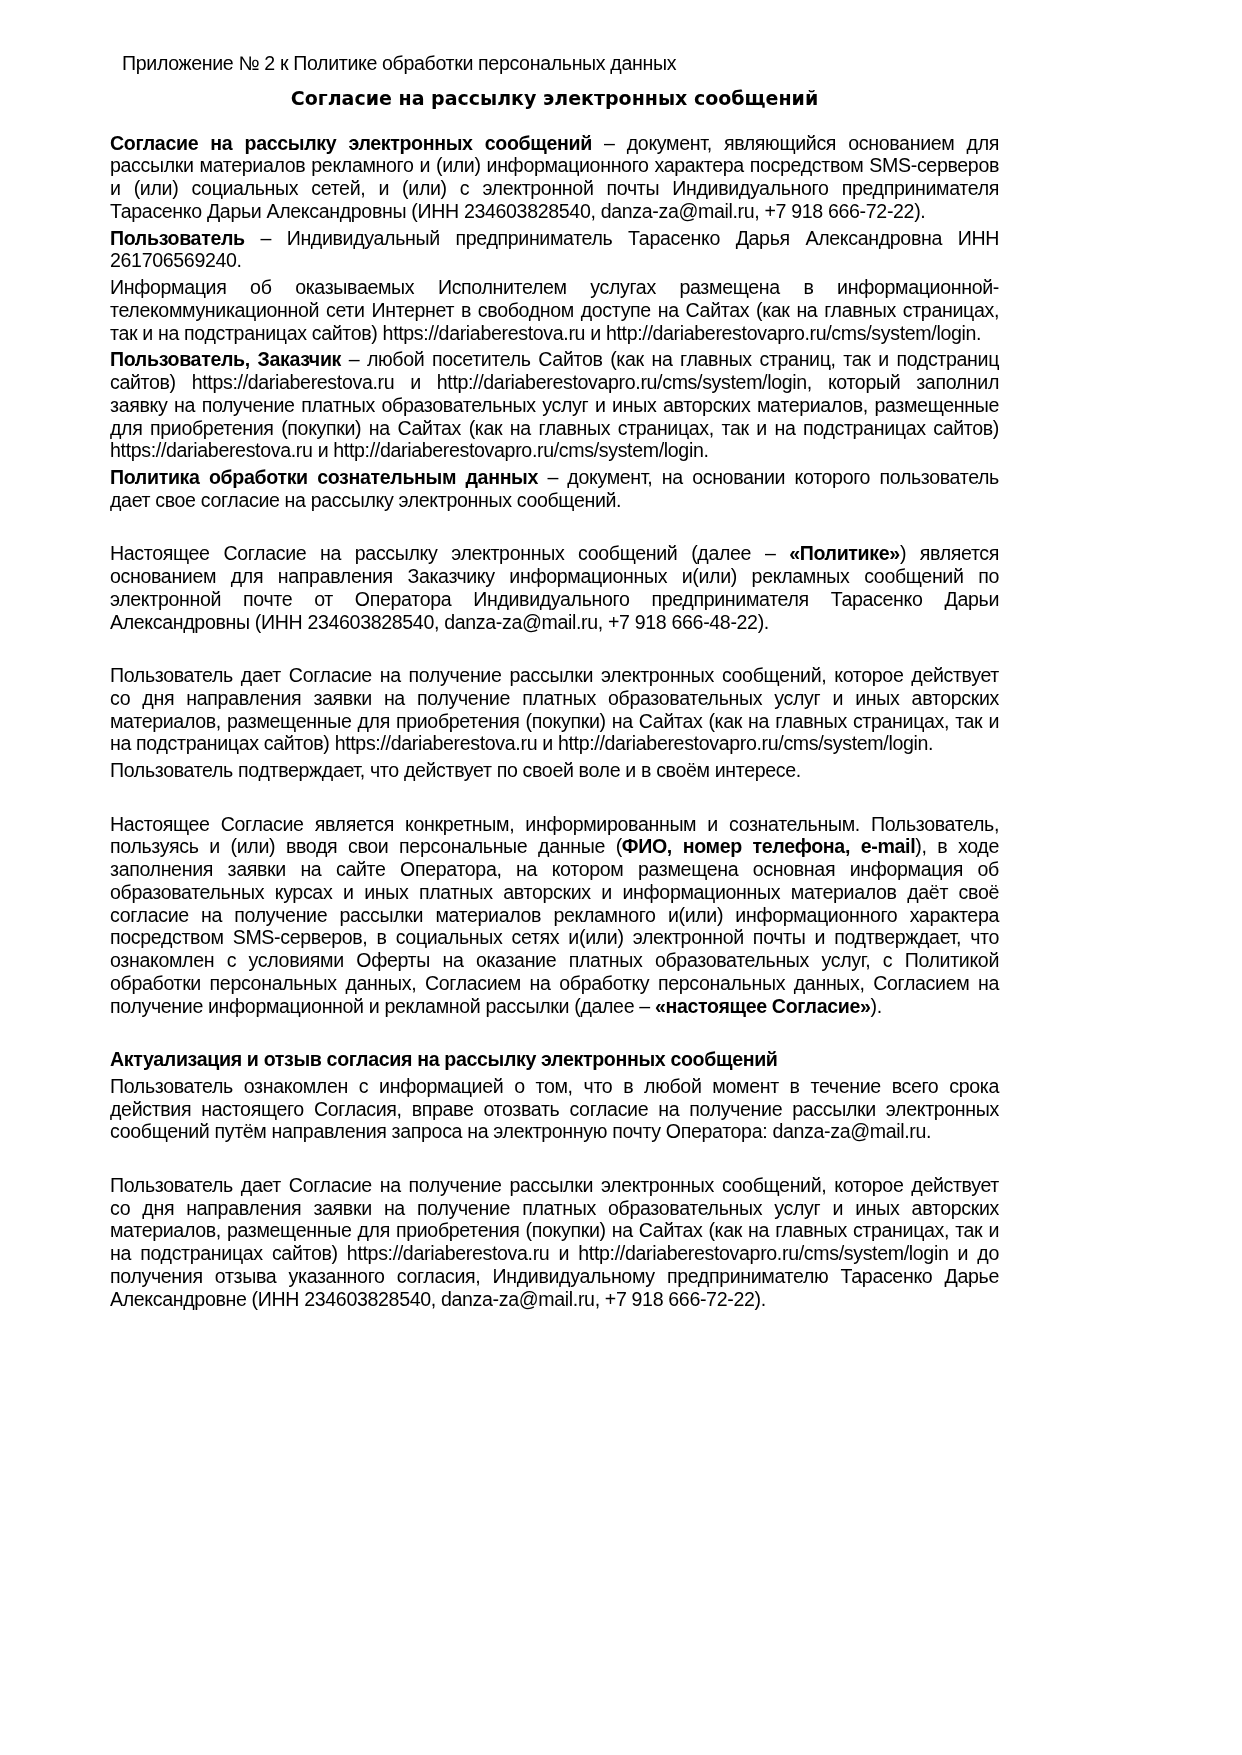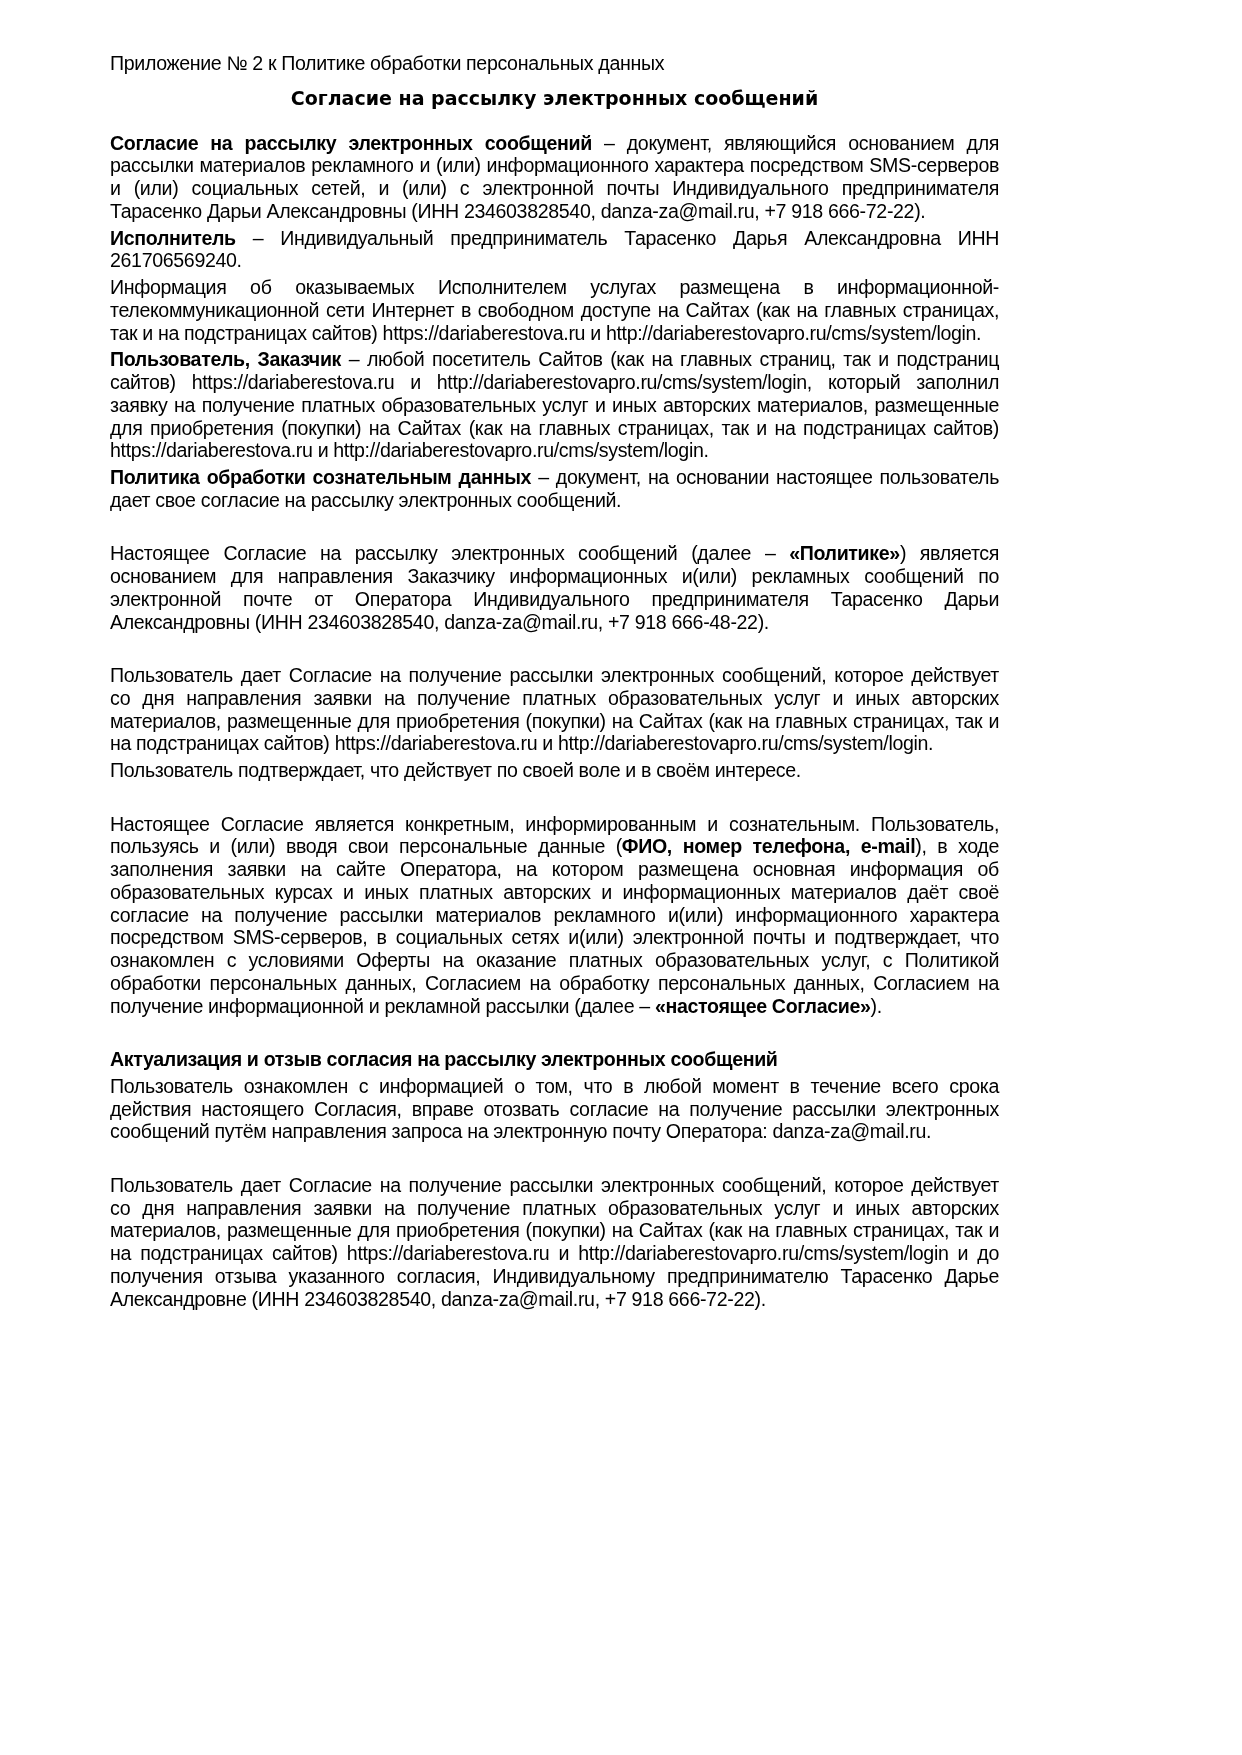--- a/index.html
+++ b/index.html
@@ -3,41 +3,41 @@
 <meta charset="utf-8">
 <style>
   html, body { margin: 0; padding: 0; background: #ffffff; }
   body { width: 1242px; height: 1755px; position: relative; overflow: hidden; }
   .page {
     position: absolute; left: 106px; top: 52px; width: 897px;
     font-family: "Liberation Sans", sans-serif;
     font-size: 19.6px; line-height: 22.75px; color: #000;
     letter-spacing: -0.35px;
   }
-  .annex { margin: 0 0 12px 4px; text-align: left; }
+  .annex { margin: 0 0 12px 16px; text-align: left; }
   .title {
     font-family: "DejaVu Sans", sans-serif; font-weight: bold;
     font-size: 19px; text-align: center; margin: 0 0 22px 0; letter-spacing: 0;
   }
   p { margin: 4px; text-align: justify; }
   .gap { height: 22.75px; }
   b { font-weight: bold; }
 </style>
 </head>
 <body>
 
 <div class="page">
   <div class="annex">Приложение № 2 к Политике обработки персональных данных</div>
   <div class="title">Согласие на рассылку электронных сообщений</div>
 
   <p><b>Согласие на рассылку электронных сообщений</b><span> – документ, являющийся основанием для рассылки материалов рекламного и (или) информационного характера посредством SMS-серверов и (или) социальных сетей, и (или) с электронной почты Индивидуального предпринимателя Тарасенко Дарьи Александровны (ИНН 234603828540, danza-za@mail.ru, +7 918 666-72-22).</span></p>
-  <p><b>Исполнитель</b><span> – Индивидуальный предприниматель Тарасенко Дарья Александровна ИНН 261706569240.</span></p>
+  <p><b>Пользователь</b><span> – Индивидуальный предприниматель Тарасенко Дарья Александровна ИНН 261706569240.</span></p>
   <p><span>Информация об оказываемых Исполнителем услугах размещена в информационной-телекоммуникационной сети Интернет в свободном доступе на Сайтах (как на главных страницах, так и на подстраницах сайтов) https://dariaberestova.ru и http://dariaberestovapro.ru/cms/system/login.</span></p>
   <p><b>Пользователь, Заказчик</b><span> – любой посетитель Сайтов (как на главных страниц, так и подстраниц сайтов) https://dariaberestova.ru и http://dariaberestovapro.ru/cms/system/login, который заполнил заявку на получение платных образовательных услуг и иных авторских материалов, размещенные для приобретения (покупки) на Сайтах (как на главных страницах, так и на подстраницах сайтов) https://dariaberestova.ru и http://dariaberestovapro.ru/cms/system/login.</span></p>
-  <p><b>Политика обработки сознательным данных</b><span> – документ, на основании настоящее пользователь дает свое согласие на рассылку электронных сообщений.</span></p>
+  <p><b>Политика обработки сознательным данных</b><span> – документ, на основании которого пользователь дает свое согласие на рассылку электронных сообщений.</span></p>
 
   <div class="gap"></div>
 
   <p><span>Настоящее Согласие на рассылку электронных сообщений (далее – </span><b>«Политике»</b><span>) является основанием для направления Заказчику информационных и(или) рекламных сообщений по электронной почте от Оператора Индивидуального предпринимателя Тарасенко Дарьи Александровны (ИНН 234603828540, danza-za@mail.ru, +7 918 666-48-22).</span></p>
 
   <div class="gap"></div>
 
   <p>Пользователь дает Согласие на получение рассылки электронных сообщений, которое действует со дня направления заявки на получение платных образовательных услуг и иных авторских материалов, размещенные для приобретения (покупки) на Сайтах (как на главных страницах, так и на подстраницах сайтов) https://dariaberestova.ru и http://dariaberestovapro.ru/cms/system/login.</p>
   <p>Пользователь подтверждает, что действует по своей воле и в своём интересе.</p>
 

